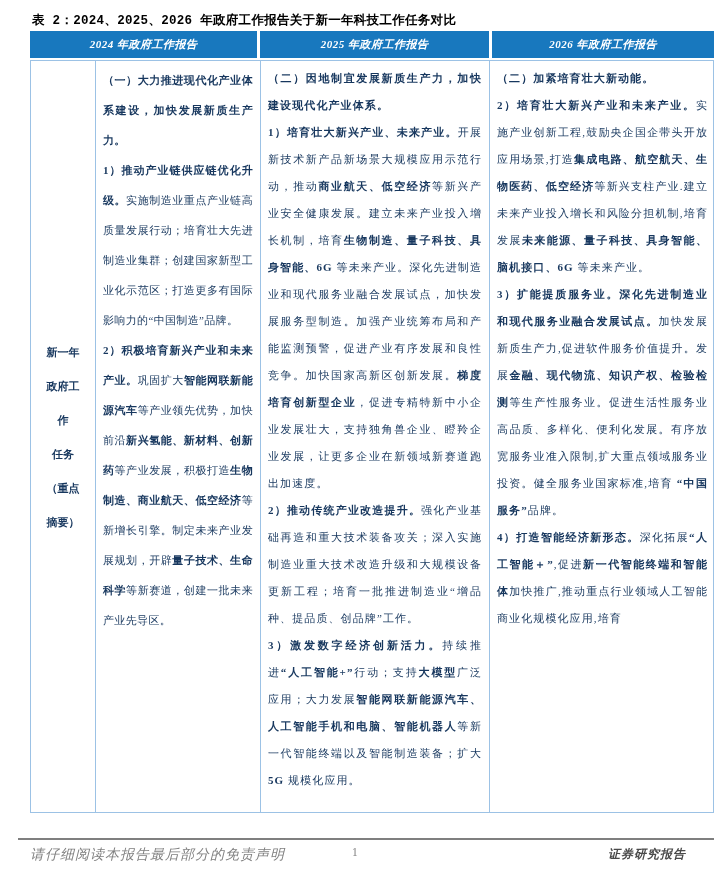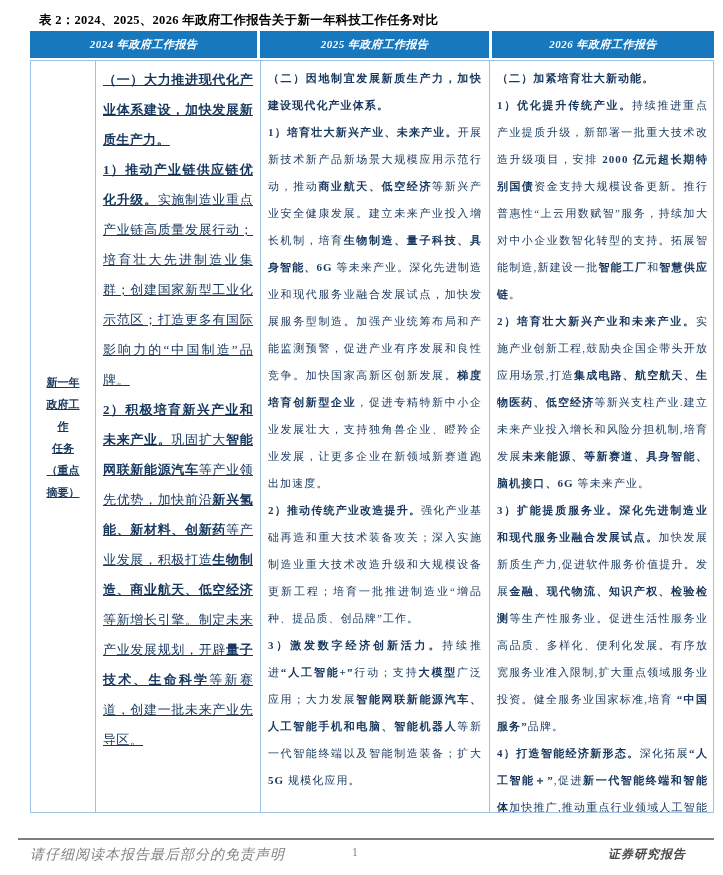--- a/index.html
+++ b/index.html
@@ -5,32 +5,32 @@
   :root{
     --header-bg:#1878BE;
     --border:#9CC2E5;
     --body-text:#17375E;
     --muted:#808080;
     --brand-text:#4a4a4a;
   }
   *{margin:0;padding:0;box-sizing:border-box;}
   body{background:#e8e8e8;font-family:"Liberation Serif","DejaVu Serif",serif;}
   .page{position:relative;width:723px;height:875px;background:#ffffff;overflow:hidden;}
-  .doc-title{position:absolute;top:12px;left:39px;font-size:12.5px;font-weight:bold;color:#000;letter-spacing:.3px;}
+  .doc-title{position:absolute;top:12px;left:32px;font-size:12.5px;font-weight:bold;color:#000;letter-spacing:.3px;font-family:Liberation Mono, monospace;}
   .table{position:absolute;top:31px;left:30px;width:684px;}
   .thead{display:grid;grid-template-columns:227px 229px 222px;gap:3px;}
   .hcell{background:var(--header-bg);color:#fff;font-weight:bold;font-size:11px;text-align:center;padding:6px 0;font-style:italic;letter-spacing:.5px;}
   .tbody{display:grid;grid-template-columns:64px 165px 229px 226px;margin-top:2px;height:753px;
          border:1px solid var(--border);overflow:hidden;background:#fff;}
   .cell{color:var(--body-text);overflow:hidden;}
   .cell+.cell{border-left:1px solid var(--border);}
   .label-cell{display:flex;align-items:center;justify-content:center;text-align:center;
-              font-weight:bold;font-size:11px;line-height:22px;padding:4px 2px;text-decoration:underline;}
+              font-weight:bold;font-size:11px;line-height:34px;padding:4px 2px;}
   .text-cell{padding:4px 7px 6px 7px;font-size:11px;letter-spacing:1.1px;line-height:27px;}
-  .text-cell.c1{font-size:13px;letter-spacing:.35px;line-height:30px;text-decoration:underline;}
+  .text-cell.c1{font-size:11px;letter-spacing:.35px;line-height:30px;}
   .para{text-align:justify;}
   .para b{font-weight:bold;}
   .footer-line{position:absolute;top:838px;left:18px;width:696px;border-top:2px solid #7f7f7f;}
   .footer-disclaimer{position:absolute;top:846px;left:30px;font-size:14px;color:var(--muted);font-style:italic;letter-spacing:1px;}
   .footer-page{position:absolute;top:846px;left:352px;font-size:11.5px;color:var(--muted);}
   .footer-brand{position:absolute;top:846px;left:608px;font-size:12px;color:var(--brand-text);font-weight:bold;font-style:italic;letter-spacing:1px;}
 </style>
 </head>
 <body>
 
@@ -52,22 +52,21 @@
           <p class="para"><b>2）积极培育新兴产业和未来产业。</b><span>巩固扩大</span><b>智能网联新能源汽车</b><span>等产业领先优势，加快前沿</span><b>新兴氢能、新材料、创新药</b><span>等产业发展，积极打造</span><b>生物制造、商业航天、低空经济</b><span>等新增长引擎。制定未来产业发展规划，开辟</span><b>量子技术、生命科学</b><span>等新赛道，创建一批未来产业先导区。</span></p>
         </div>
       <div class="cell text-cell">
           <p class="para"><b>（二）因地制宜发展新质生产力，加快建设现代化产业体系。</b></p>
           <p class="para"><b>1）培育壮大新兴产业、未来产业。</b><span>开展新技术新产品新场景大规模应用示范行动，推动</span><b>商业航天、低空经济</b><span>等新兴产业安全健康发展。建立未来产业投入增长机制，培育</span><b>生物制造、量子科技、具身智能、6G </b><span>等未来产业。深化先进制造业和现代服务业融合发展试点，加快发展服务型制造。加强产业统筹布局和产能监测预警，促进产业有序发展和良性竞争。加快国家高新区创新发展。</span><b>梯度培育创新型企业</b><span>，促进专精特新中小企业发展壮大，支持独角兽企业、瞪羚企业发展，让更多企业在新领域新赛道跑出加速度。</span></p>
           <p class="para"><b>2）推动传统产业改造提升。</b><span>强化产业基础再造和重大技术装备攻关；深入实施制造业重大技术改造升级和大规模设备更新工程；培育一批推进制造业“增品种、提品质、创品牌”工作。</span></p>
           <p class="para"><b>3）激发数字经济创新活力。</b><span>持续推进</span><b>“人工智能+”</b><span>行动；支持</span><b>大模型</b><span>广泛应用；大力发展</span><b>智能网联新能源汽车、人工智能手机和电脑、智能机器人</b><span>等新一代智能终端以及智能制造装备；扩大 </span><b>5G </b><span>规模化应用。</span></p>
         </div>
       <div class="cell text-cell">
           <p class="para"><b>（二）加紧培育壮大新动能。</b></p>
-          <p class="para"><b>1）优化提升传统产业。</b><span>持续推进重点产业提质升级，新部署一批重大技术改造升级项目，安排 </span><b>2000 亿元超长期特别国债</b><span>资金支持大规模设备更新。推行普惠性“上云用数赋智”服务，持续加大对中小企业数智化转型的支持。拓展智能制造,新建设一批</span><b>智能工厂</b><span>和</span><b>智慧供应链</b><span>。</span></p>
-          <p class="para"><b>2）培育壮大新兴产业和未来产业。</b><span>实施产业创新工程,鼓励央企国企带头开放应用场景,打造</span><b>集成电路、航空航天、生物医药、低空经济</b><span>等新兴支柱产业.建立未来产业投入增长和风险分担机制,培育发展</span><b>未来能源、等新赛道、具身智能、脑机接口、6G </b><span>等未来产业。</span></p>
+          <p class="para"><b>2）培育壮大新兴产业和未来产业。</b><span>实施产业创新工程,鼓励央企国企带头开放应用场景,打造</span><b>集成电路、航空航天、生物医药、低空经济</b><span>等新兴支柱产业.建立未来产业投入增长和风险分担机制,培育发展</span><b>未来能源、量子科技、具身智能、脑机接口、6G </b><span>等未来产业。</span></p>
           <p class="para"><b>3）扩能提质服务业。深化先进制造业和现代服务业融合发展试点。</b><span>加快发展新质生产力,促进软件服务价值提升。发展</span><b>金融、现代物流、知识产权、检验检测</b><span>等生产性服务业。促进生活性服务业高品质、多样化、便利化发展。有序放宽服务业准入限制,扩大重点领域服务业投资。健全服务业国家标准,培育 </span><b>“中国服务”</b><span>品牌。</span></p>
           <p class="para"><b>4）打造智能经济新形态。</b><span>深化拓展</span><b>“人工智能＋”</b><span>,促进</span><b>新一代智能终端和智能体</b><span>加快推广,推动重点行业领域人工智能商业化规模化应用,培育</span></p>
         </div>
     </div>
   </div>
 
   <div class="footer-line"></div>
   <div class="footer-disclaimer">请仔细阅读本报告最后部分的免责声明</div>
   <div class="footer-page">1</div>
   <div class="footer-brand">证券研究报告</div>

